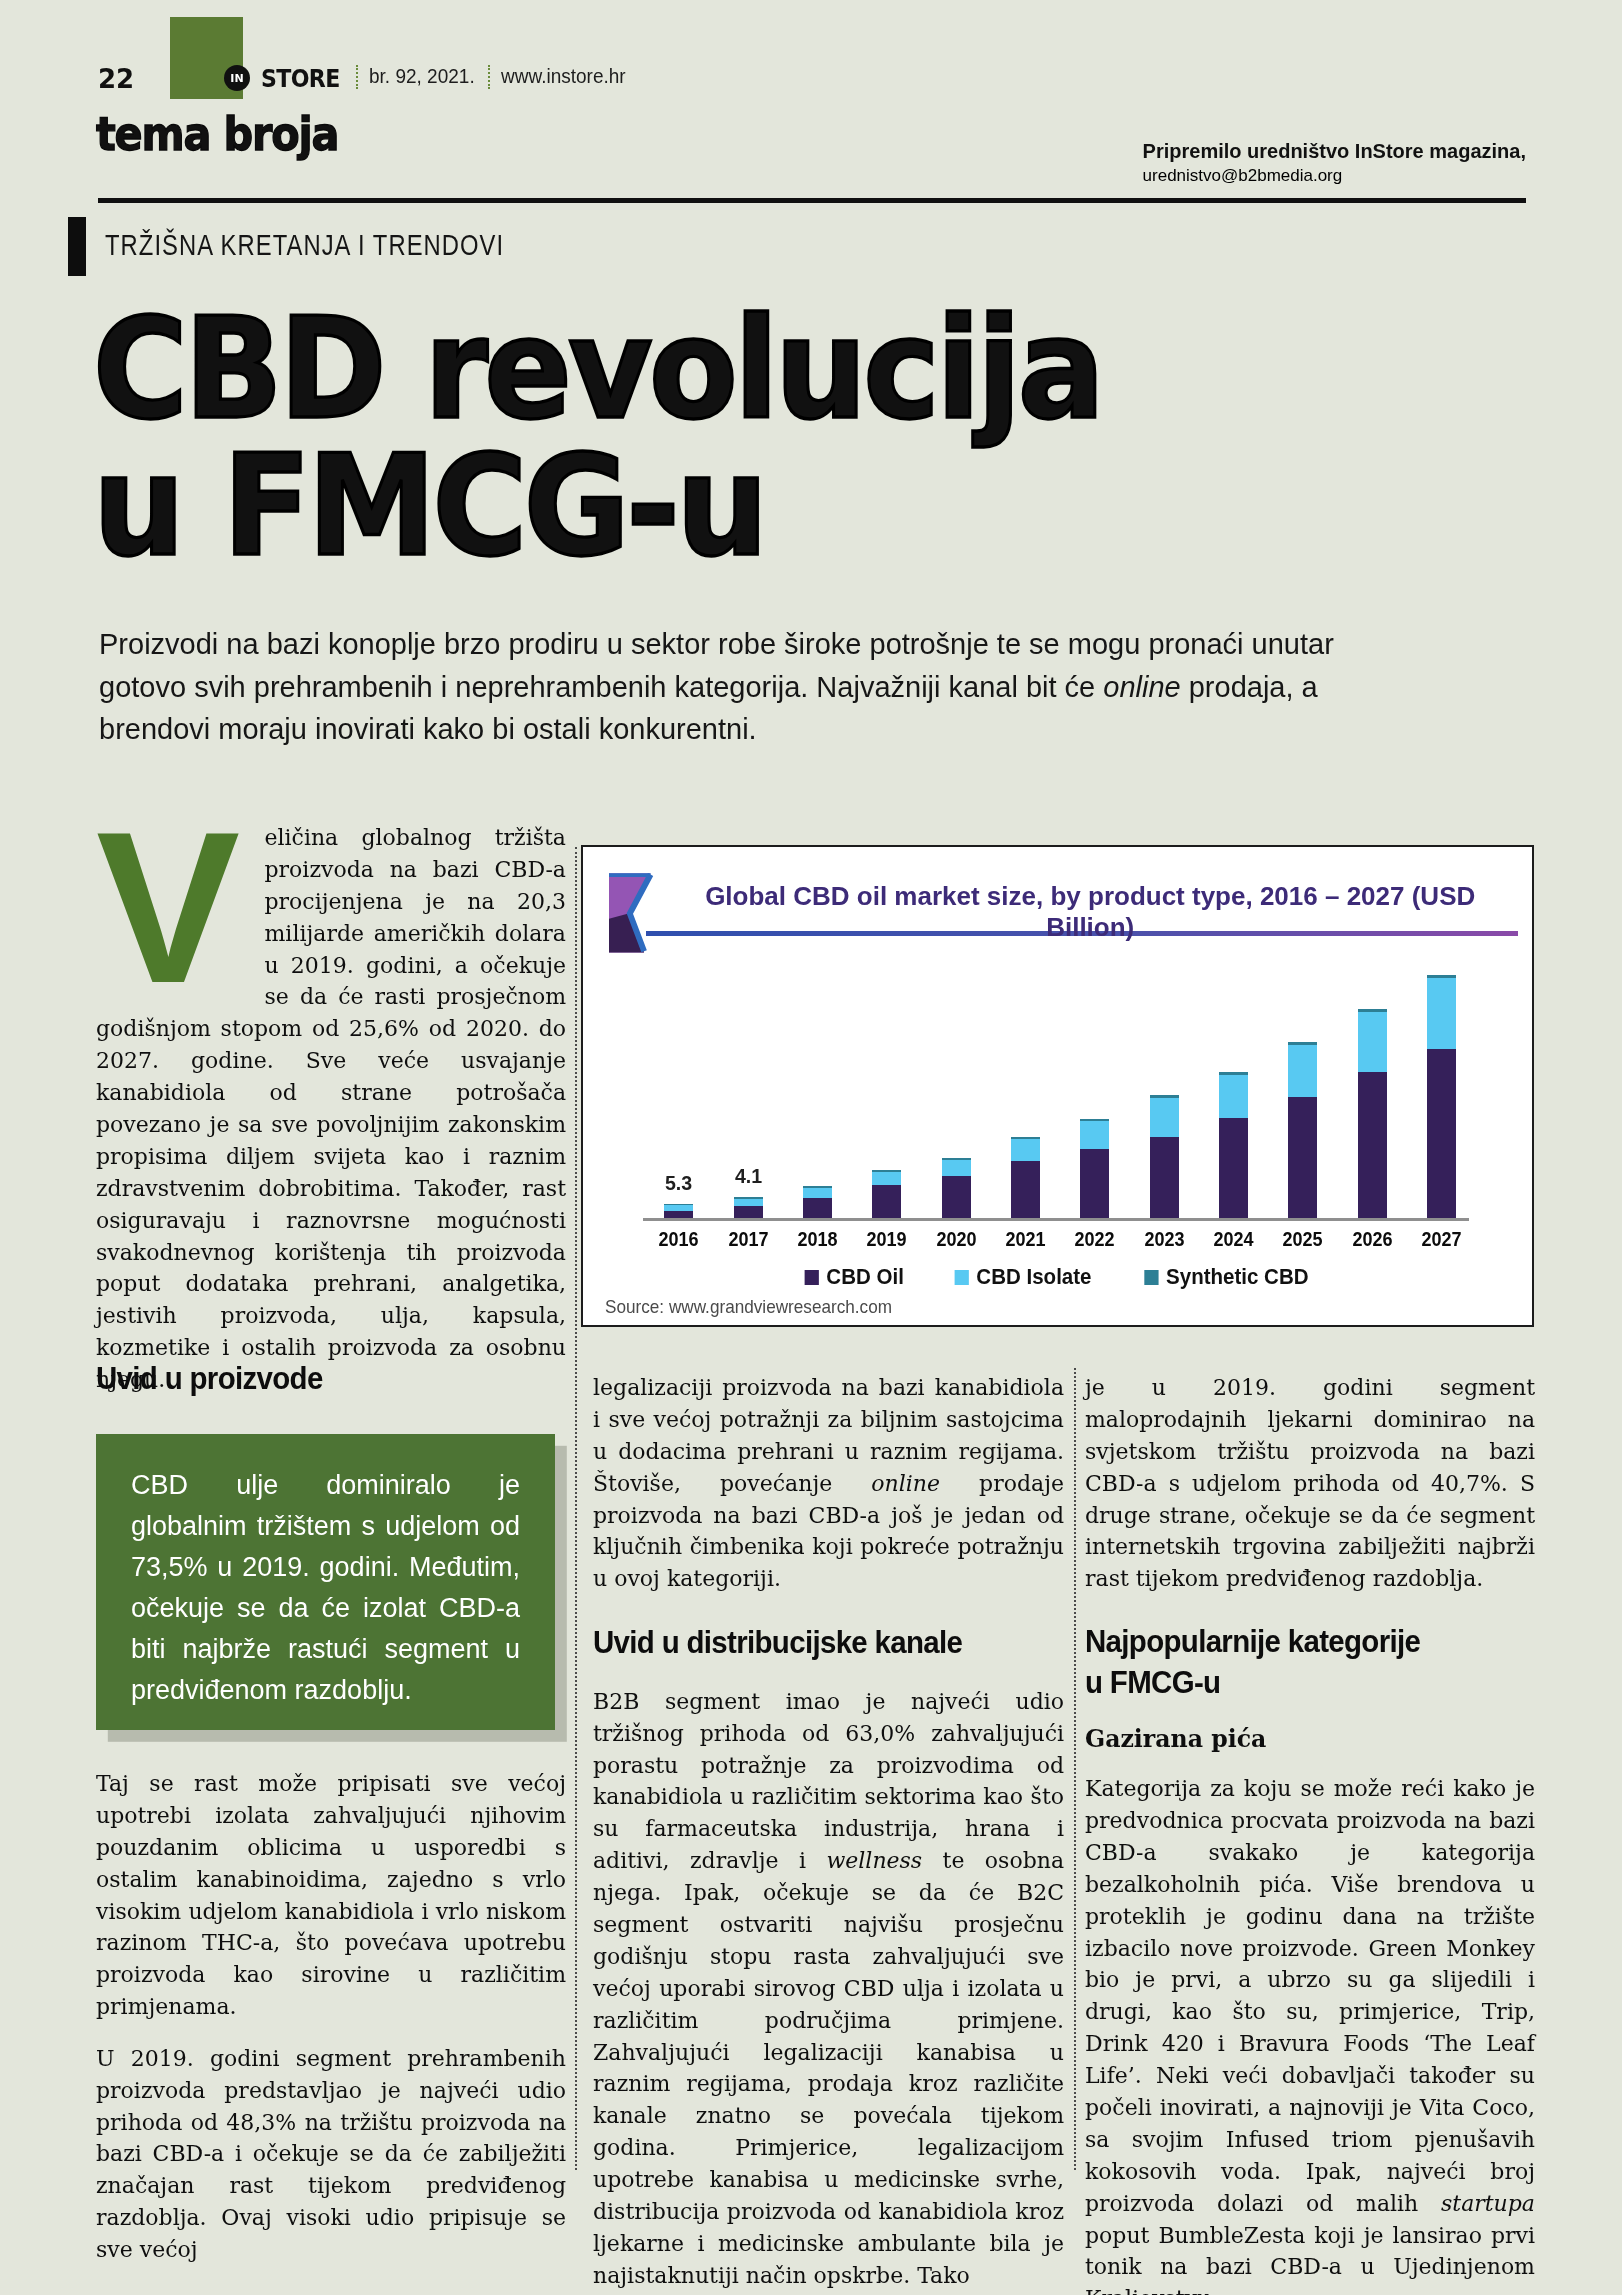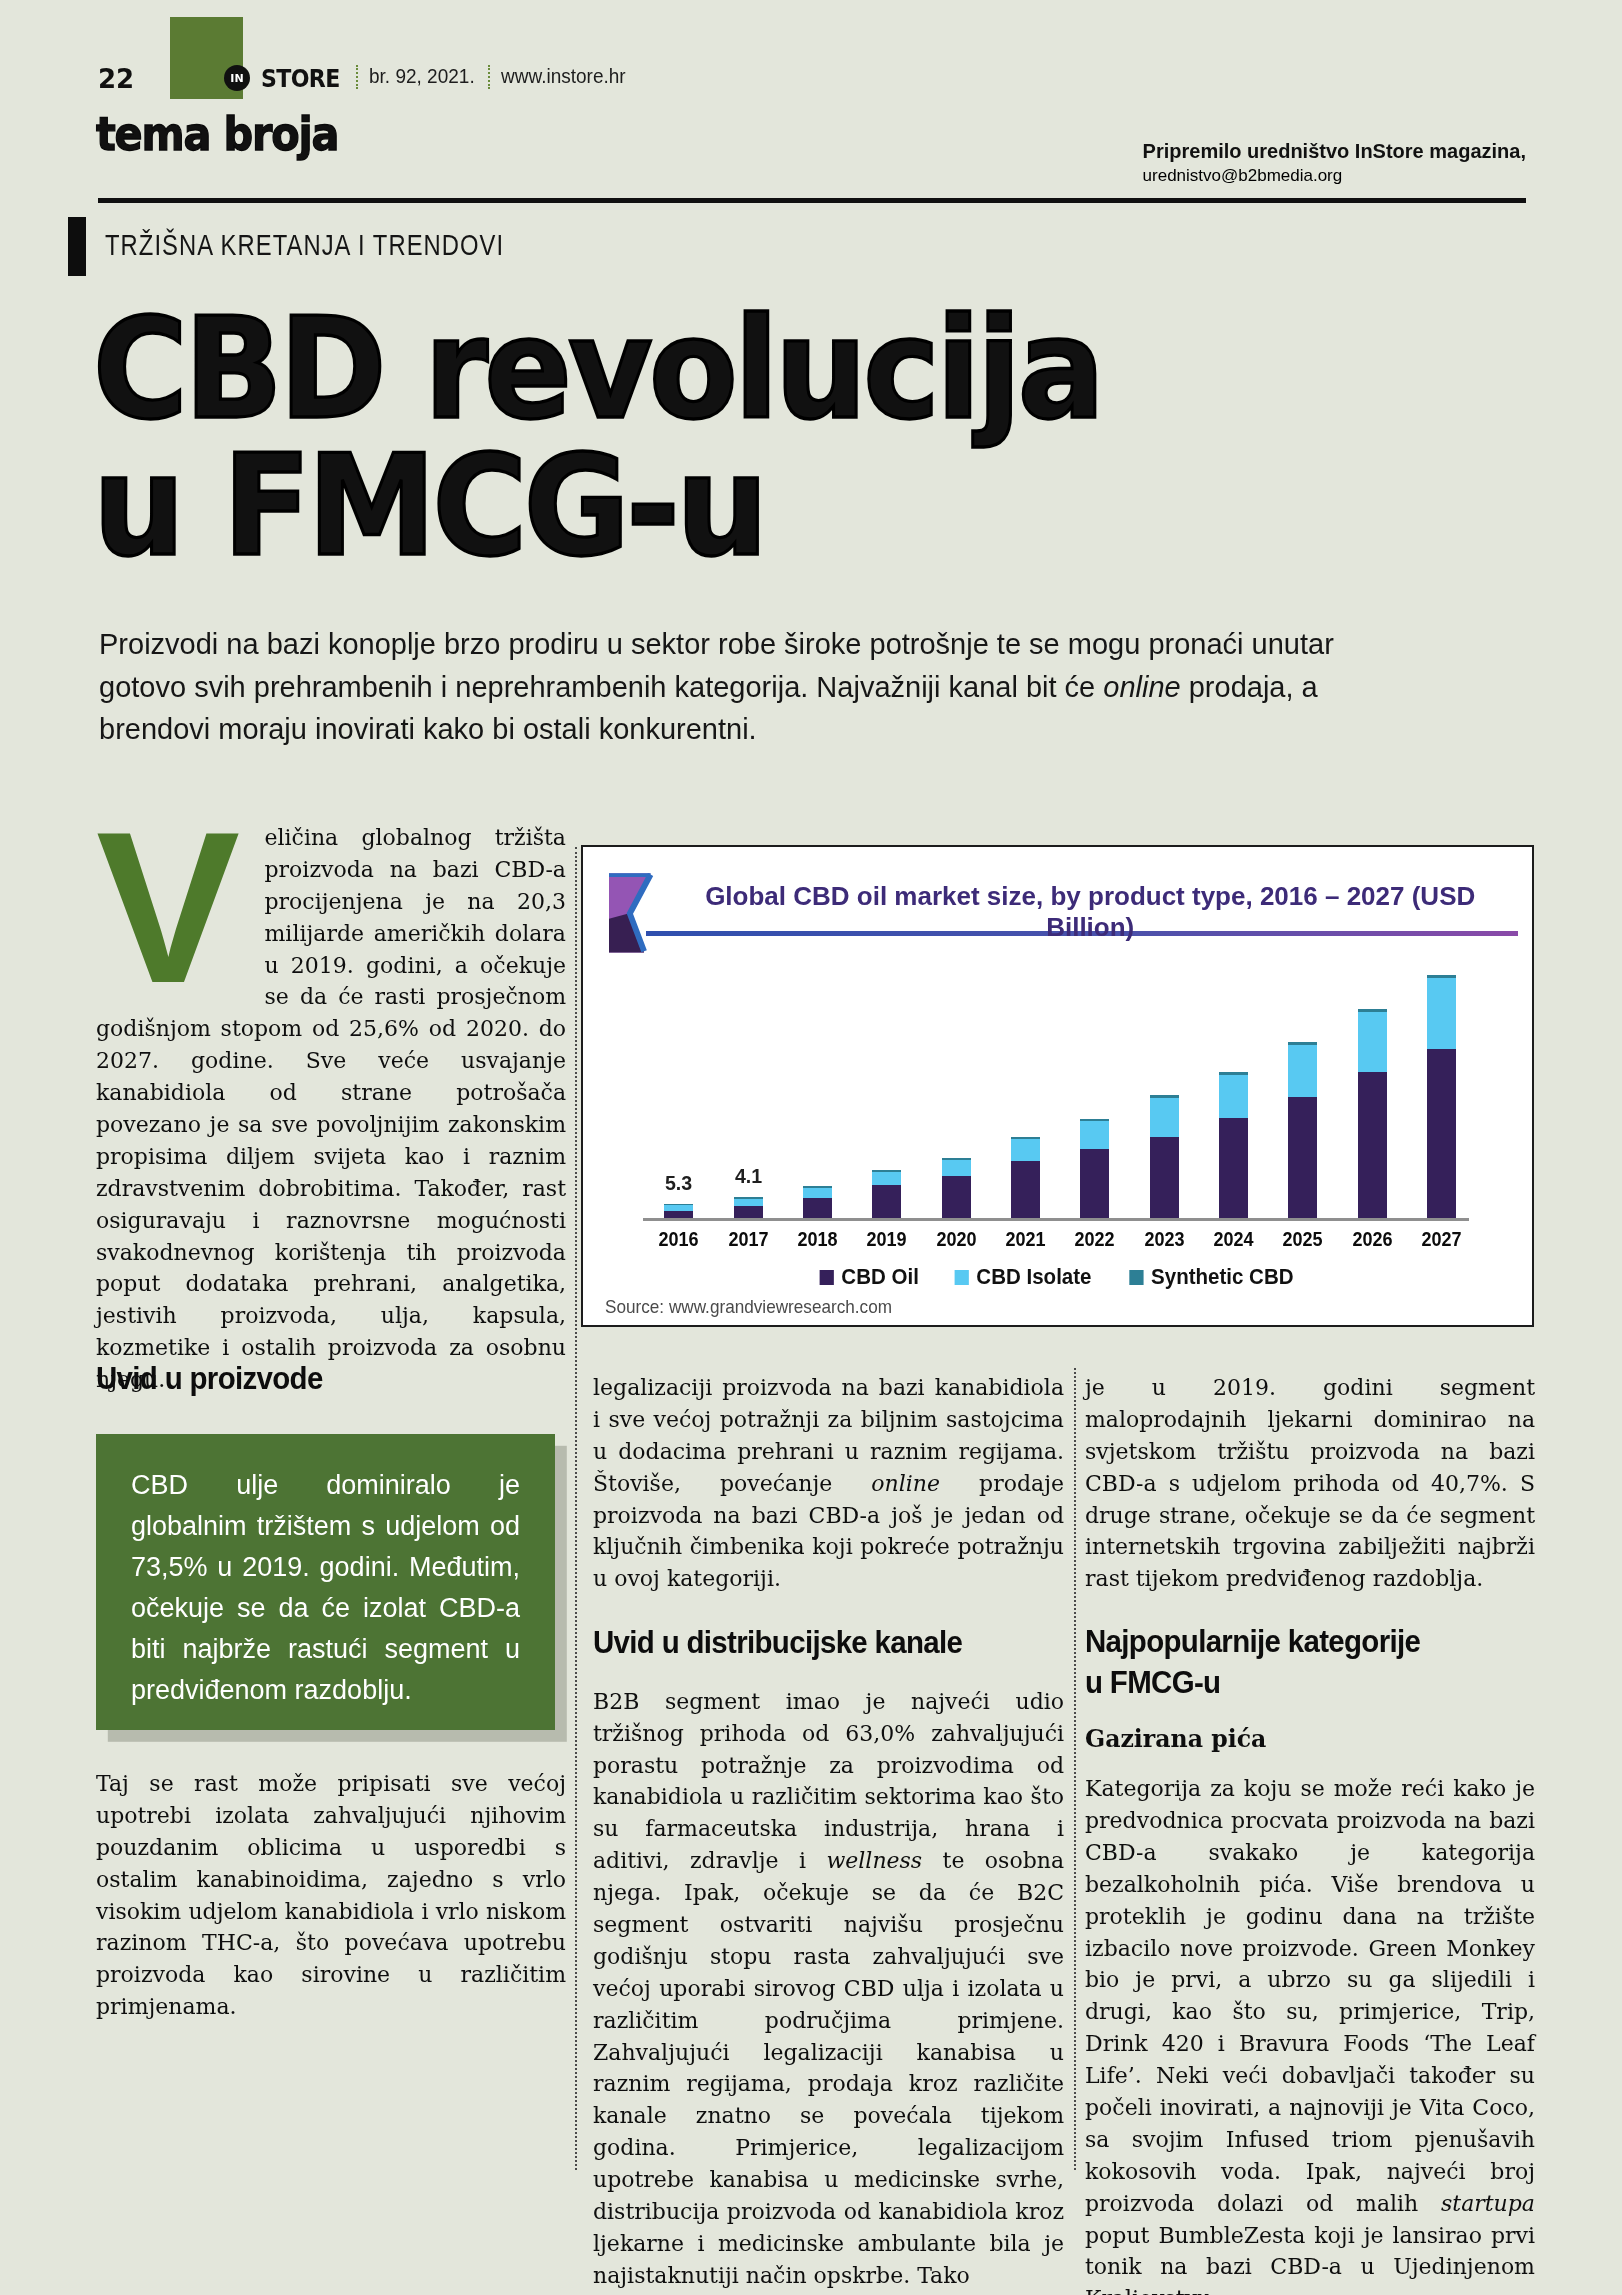--- a/index.html
+++ b/index.html
@@ -65,21 +65,21 @@
   #chart-box{left:581px;top:845px;width:953px;height:482px;background:#ffffff;border:2px solid #1c1c1c;box-sizing:border-box;}
   #chart-title{position:absolute;left:85px;right:19.6px;top:34px;text-align:center;font-size:26px;font-weight:700;color:#3d2b78;}
   #ribbon-line{position:absolute;left:63px;right:14.4px;top:84px;height:4.6px;background:linear-gradient(90deg,#2f4fae 0%,#4a51ab 55%,#8a4aa8 100%);}
   #ribbon-shape{position:absolute;left:26px;top:26px;}
   .bar{position:absolute;width:29.4px;}
   .seg{position:absolute;left:0;width:100%;}
   .year-label{position:absolute;top:381px;width:69px;text-align:center;font-size:19.6px;font-weight:700;
               transform:scaleX(.92);color:#0c0c0c;}
   .bar-total{position:absolute;width:69px;text-align:center;font-size:19.6px;font-weight:600;color:#1f1f1f;}
   #axis{position:absolute;left:60px;top:371px;width:826px;height:2.6px;background:#8f8f8f;}
-  #legend{position:absolute;left:0;right:0;top:417px;display:flex;justify-content:center;gap:30px;}
+  #legend{position:absolute;left:0;right:0;top:417px;display:flex;justify-content:center;gap:45px;}
   .leg-item{display:flex;align-items:center;gap:7.9px;font-size:21.6px;font-weight:700;transform:scaleX(.95);}
   .leg-swatch{width:15px;height:15px;}
   #chart-source{position:absolute;left:22px;top:450px;font-size:17.7px;color:#4a4a4a;transform:scaleX(.97);transform-origin:left;}
 </style>
 </head>
 <body>
 
 <div class="abs" id="page-number">22</div>
 <div class="abs" id="green-square"></div>
 <div class="abs" id="logo-row">
@@ -110,20 +110,21 @@
 <div class="abs body-text" id="col1">
   <div id="dropcap">V</div>
   <span>eličina globalnog tržišta proizvoda na bazi CBD-a procijenjena je na 20,3 milijarde američkih dolara u 2019. godini, a očekuje se da će rasti prosječnom godišnjom stopom od 25,6% od 2020. do 2027. godine. Sve veće usvajanje kanabidiola od strane potrošača povezano je sa sve povoljnijim zakonskim propisima diljem svijeta kao i raznim zdravstvenim dobrobitima. Također, rast osiguravaju i raznovrsne mogućnosti svakodnevnog korištenja tih proizvoda poput dodataka prehrani, analgetika, jestivih proizvoda, ulja, kapsula, kozmetike i ostalih proizvoda za osobnu njegu.</span>
 </div>
 <div class="abs col-heading" id="h-proizvode">Uvid u proizvode</div>
 <div class="abs" id="quote-box">
   <div class="q">CBD ulje dominiralo je globalnim tržištem s udjelom od 73,5% u 2019. godini. Međutim, očekuje se da će izolat CBD-a biti najbrže rastući segment u predviđenom razdoblju.</div>
 </div>
 <div class="abs body-text" id="col1b">
   <div class="p2">Taj se rast može pripisati sve većoj upotrebi izolata zahvaljujući njihovim pouzdanim oblicima u usporedbi s ostalim kanabinoidima, zajedno s vrlo visokim udjelom kanabidiola i vrlo niskom razinom THC-a, što povećava upotrebu proizvoda kao sirovine u različitim primjenama.</div>
+  <div class="p3">U 2019. godini segment prehrambenih proizvoda predstavljao je najveći udio prihoda od 48,3% na tržištu proizvoda na bazi CBD-a i očekuje se da će zabilježiti značajan rast tijekom predviđenog razdoblja. Ovaj visoki udio pripisuje se sve većoj</div>
 </div>
 
 <div class="abs" id="chart-box">
   <svg id="ribbon-shape" width="52" height="81" viewBox="0 0 80 124">
     <polygon points="64,0 0,0 0,122 54,122 32,62" fill="#9455b4"></polygon>
     <polygon points="0,70 30,62 54,122 0,122" fill="#371f52"></polygon>
     <polyline points="64,2 32,62 54,120" fill="none" stroke="#2f6cc0" stroke-width="9"></polyline>
     <polyline points="0,3 64,3" fill="none" stroke="#2f6cc0" stroke-width="6"></polyline>
   </svg>
   <div id="ribbon-line"></div>

